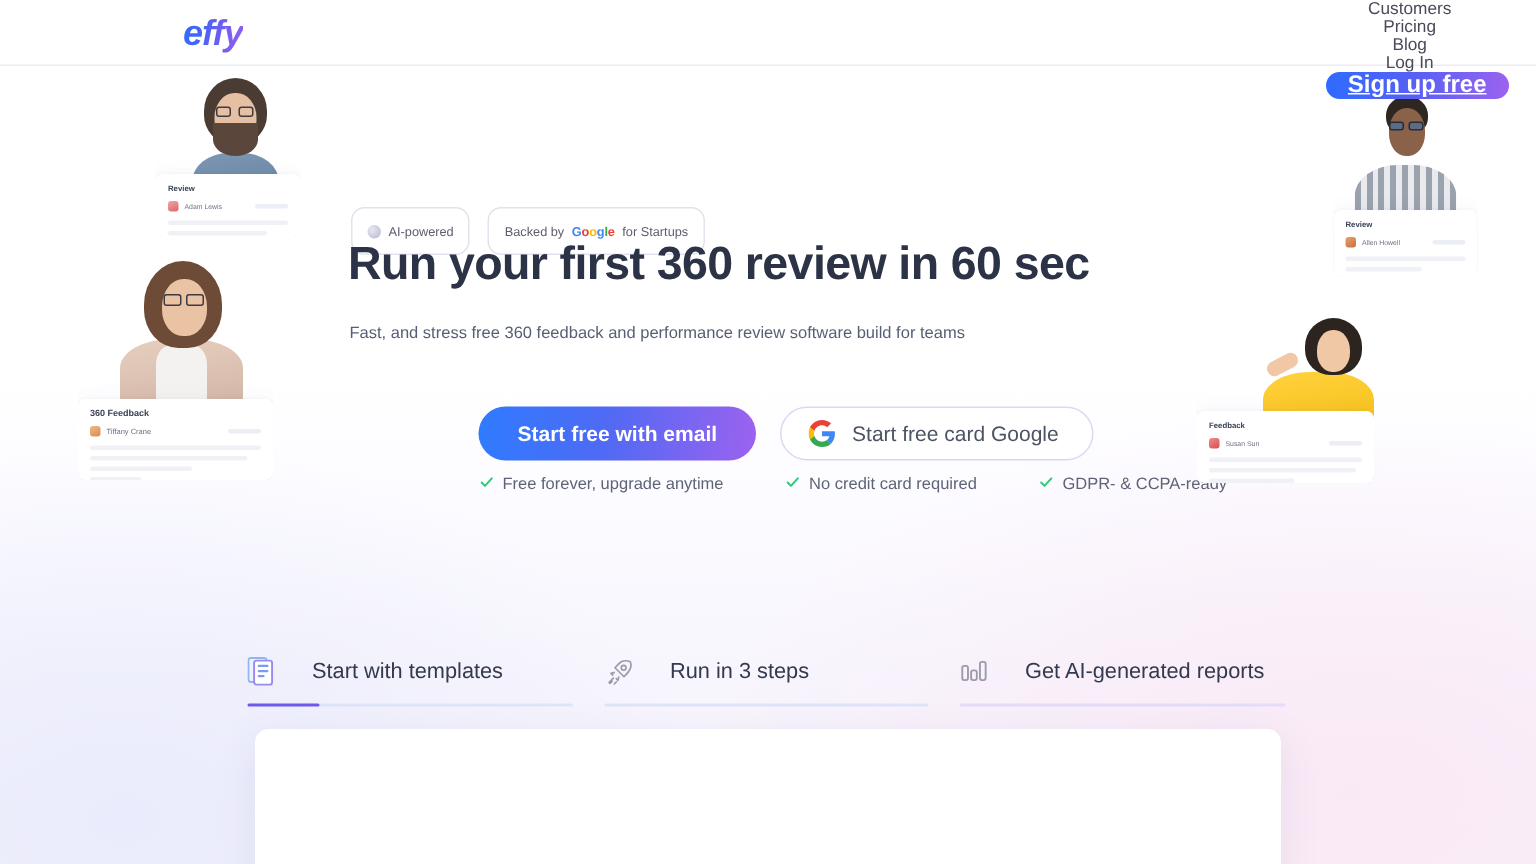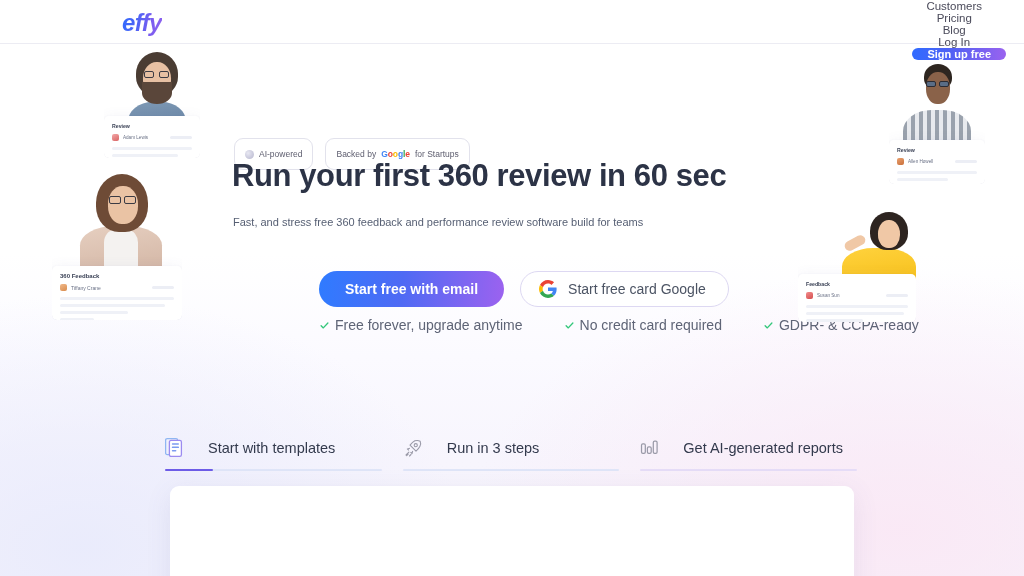--- a/index.html
+++ b/index.html
@@ -70,26 +70,27 @@
     background: #e0e0ea;
     margin: 0 12px 0 10px;
   }
   .btn-signup {
     margin-left: 10px;
     height: 23px;
     padding: 0 15px;
     border-radius: 12px;
     border: none;
     color: #ffffff;
-    font-size: 11px;
+    font-size: 16px;
     font-weight: bold;
     font-family: "Liberation Sans", sans-serif;
     background: linear-gradient(95deg, #2f6bff 0%, #5760f3 48%, #9b63ef 100%);
     cursor: pointer;
     white-space: nowrap;
+    text-decoration: underline;
   }
 
   
   .hero { position: absolute; left: 0; top: 44px; width: 1024px; }
 
   .badges {
     position: absolute;
     left: 234px; top: 94px;
     display: flex;
     gap: 12px;
@@ -178,23 +179,22 @@
 
   
   .checks {
     position: absolute;
     left: 320px; top: 273px;
     display: flex;
     gap: 0;
   }
   .check-item {
     display: flex;
-    align-items: center;
     gap: 6px;
-    font-size: 14px;
+    font-size: 11px;
     color: #5e6476;
     white-space: nowrap;
   }
   .check-item + .check-item { margin-left: 42px; }
   .check-mark { flex: none; display: block; }
 
   
   .float-card {
     position: absolute;
     border-radius: 5px;

